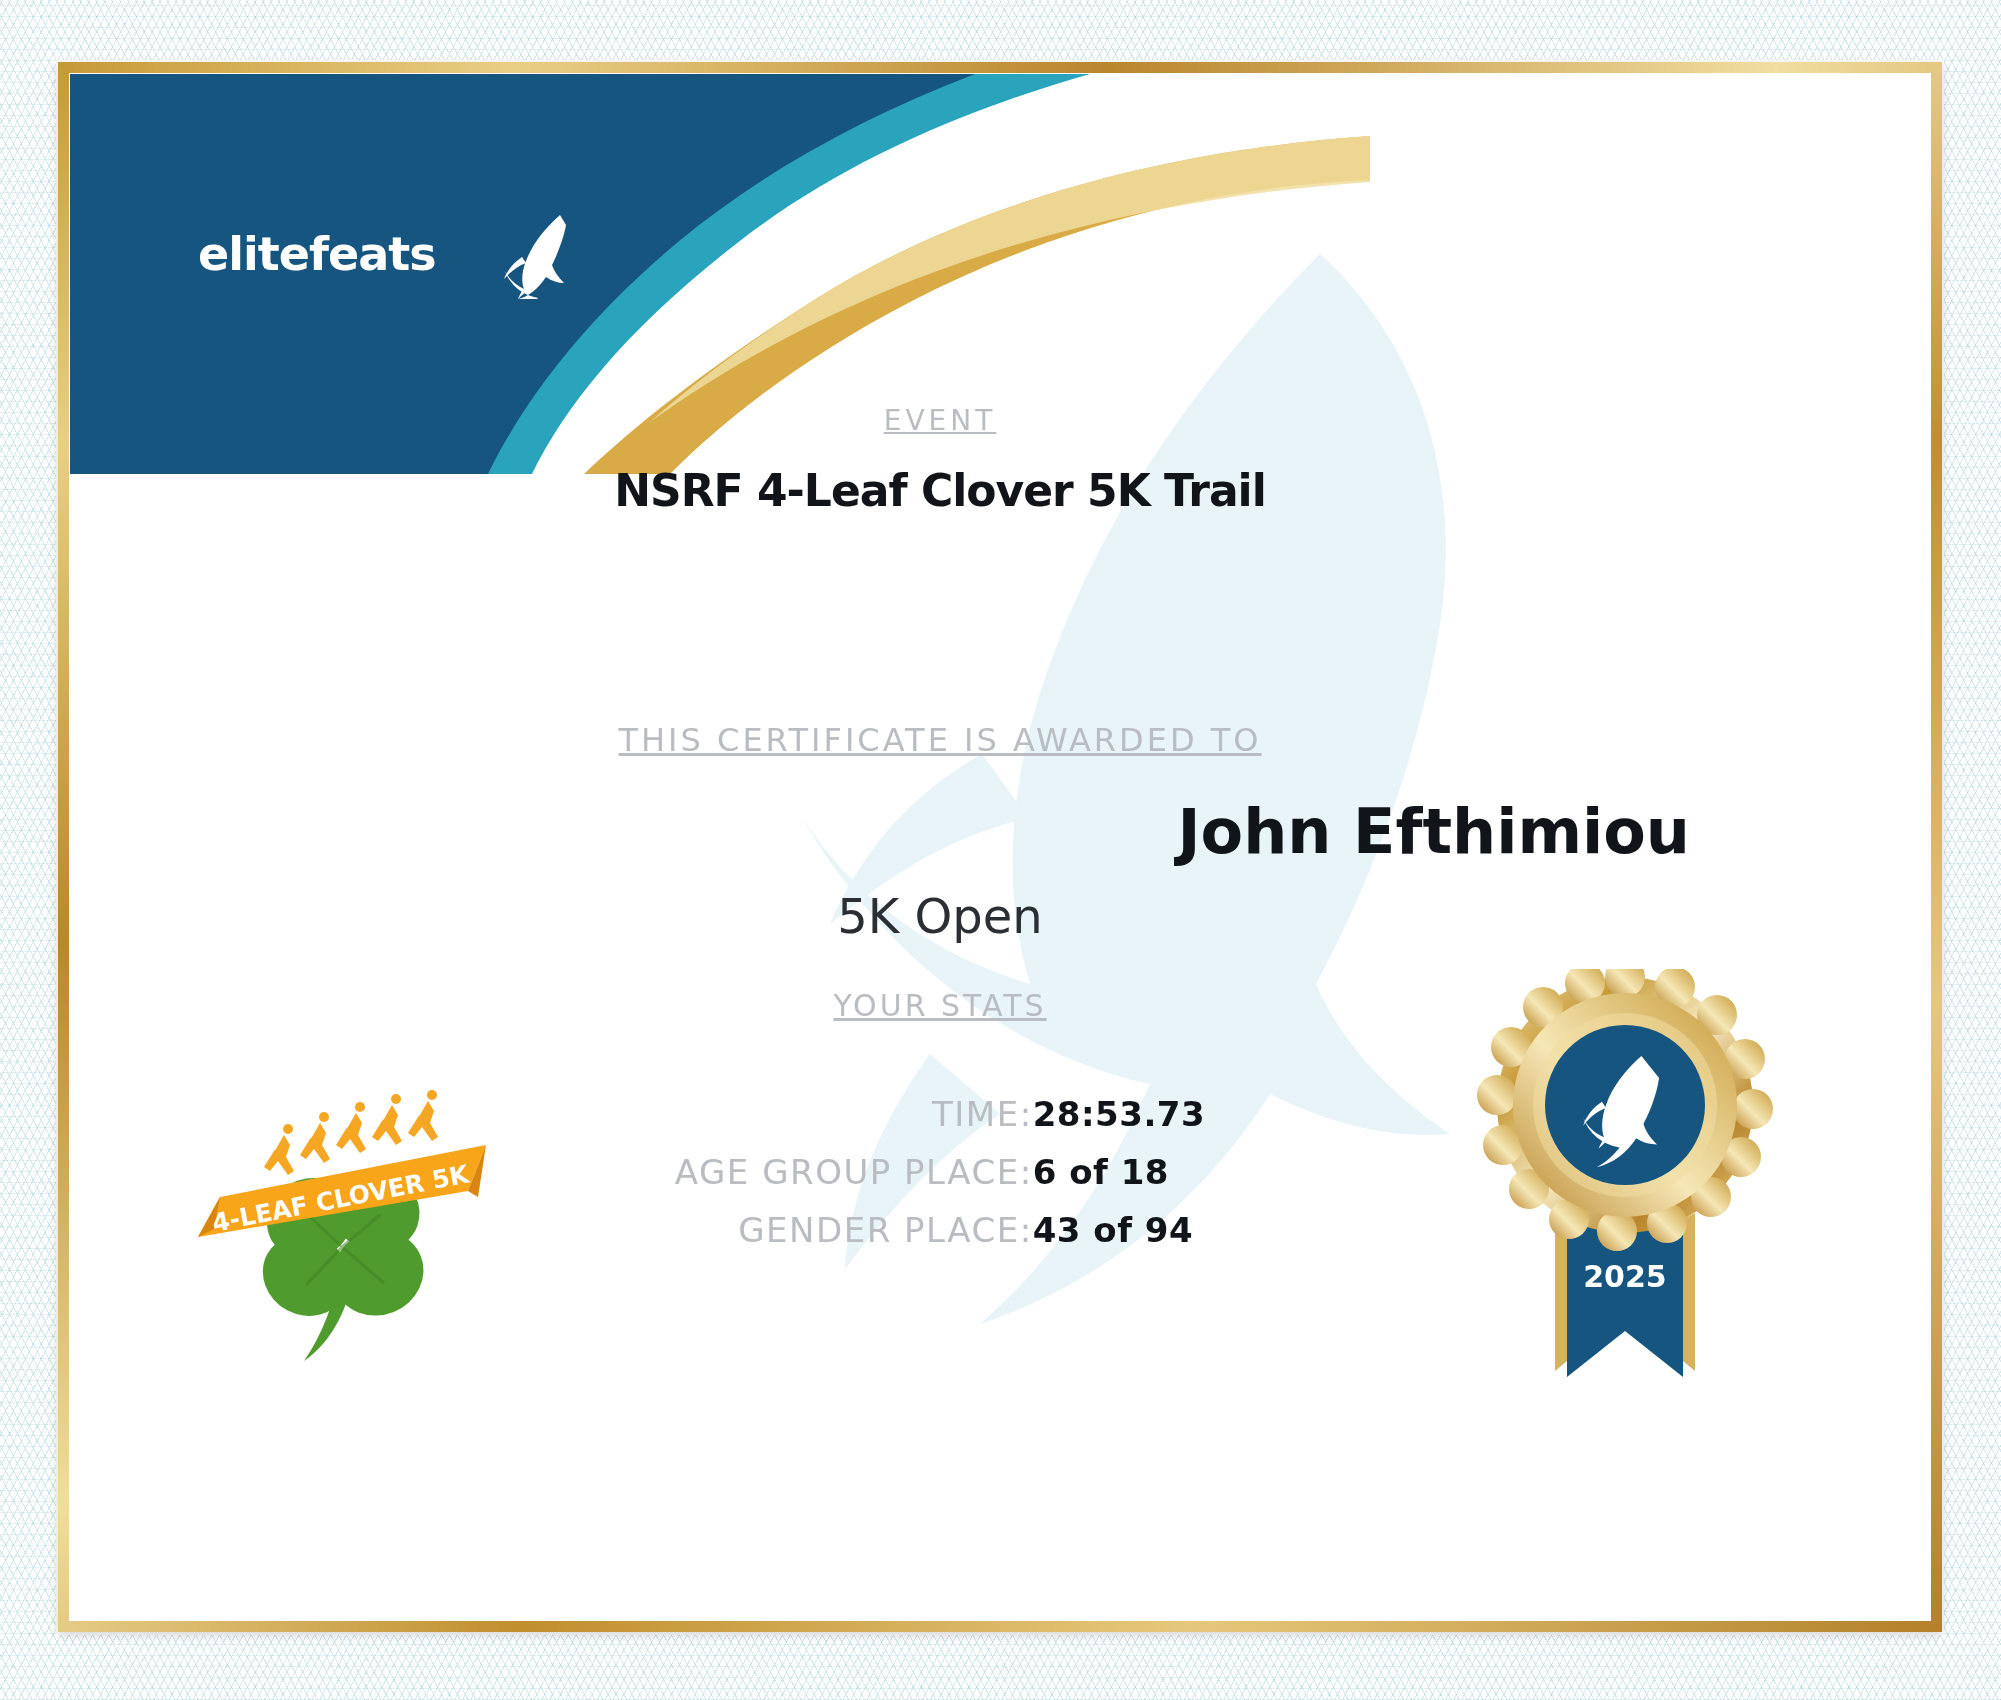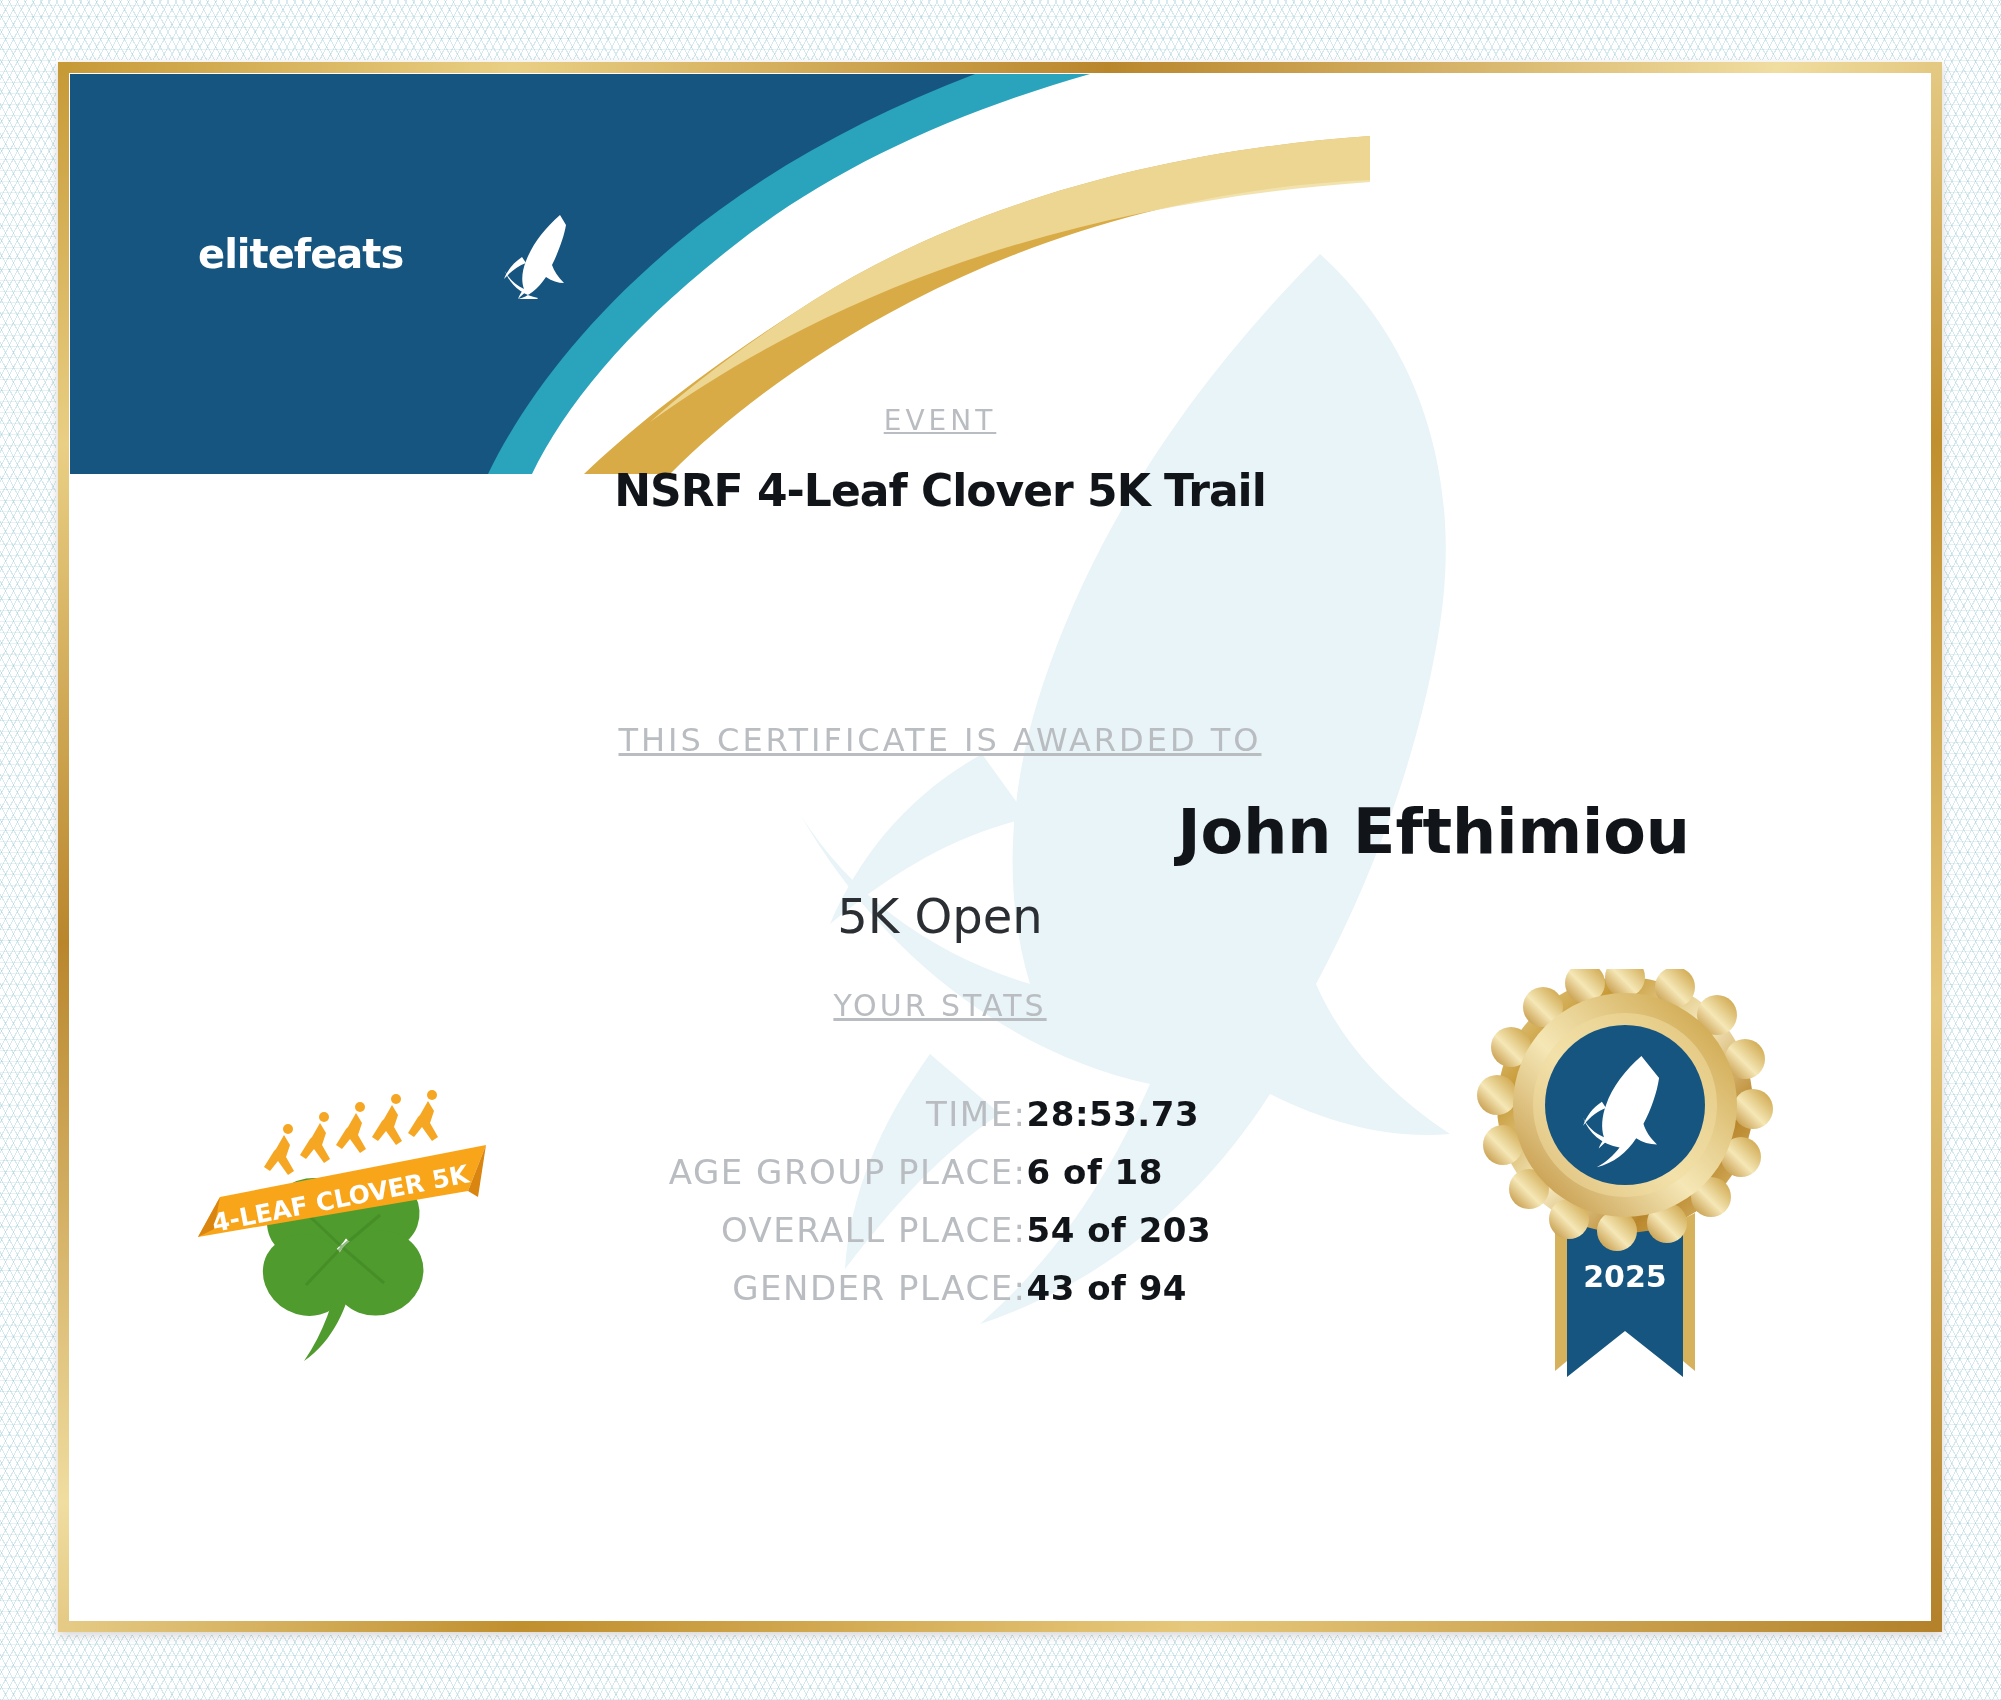--- a/index.html
+++ b/index.html
@@ -87,21 +87,21 @@
   .logo {
     position: absolute;
     left: 128px;
     top: 135px;
     width: 400px;
     height: 90px;
     z-index: 5;
   }
   .logo-text {
     font-family: "DejaVu Sans", sans-serif;
-    font-size: 40px;
+    font-size: 46px;
     font-weight: 700;
     color: #ffffff;
     letter-spacing: -1px;
     line-height: 90px;
   }
 
   
   .content {
     position: absolute;
     left: 0;
@@ -269,24 +269,20 @@
 
         <table class="stats-table">
           <tbody>
             <tr>
               <td class="stat-key">TIME:</td>
               <td class="stat-val">28:53.73</td>
             </tr>
             <tr>
               <td class="stat-key">AGE GROUP PLACE:</td>
               <td class="stat-val">6 of 18</td>
-            </tr>
-            <tr>
-              <td class="stat-key">OVERALL PLACE:</td>
-              <td class="stat-val">54 of 203</td>
             </tr>
             <tr>
               <td class="stat-key">GENDER PLACE:</td>
               <td class="stat-val">43 of 94</td>
             </tr>
           </tbody>
         </table>
       </div>
 
       <svg class="clover" viewBox="0 0 320 290">

